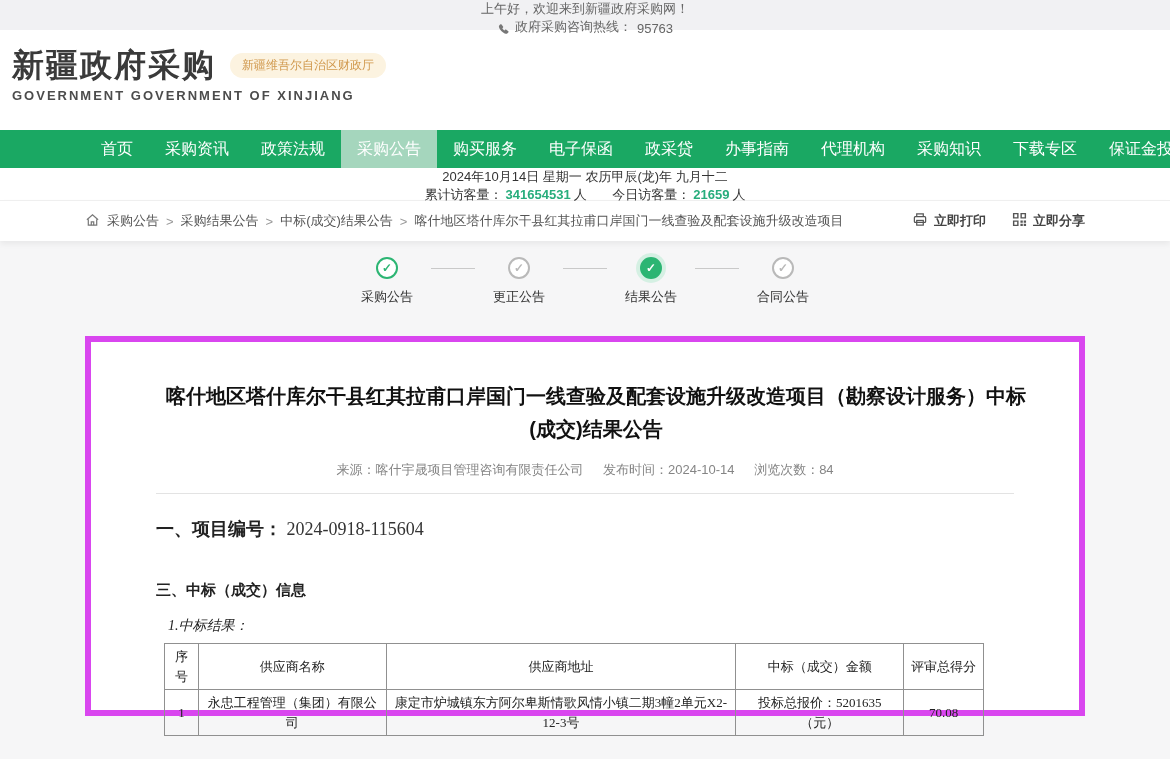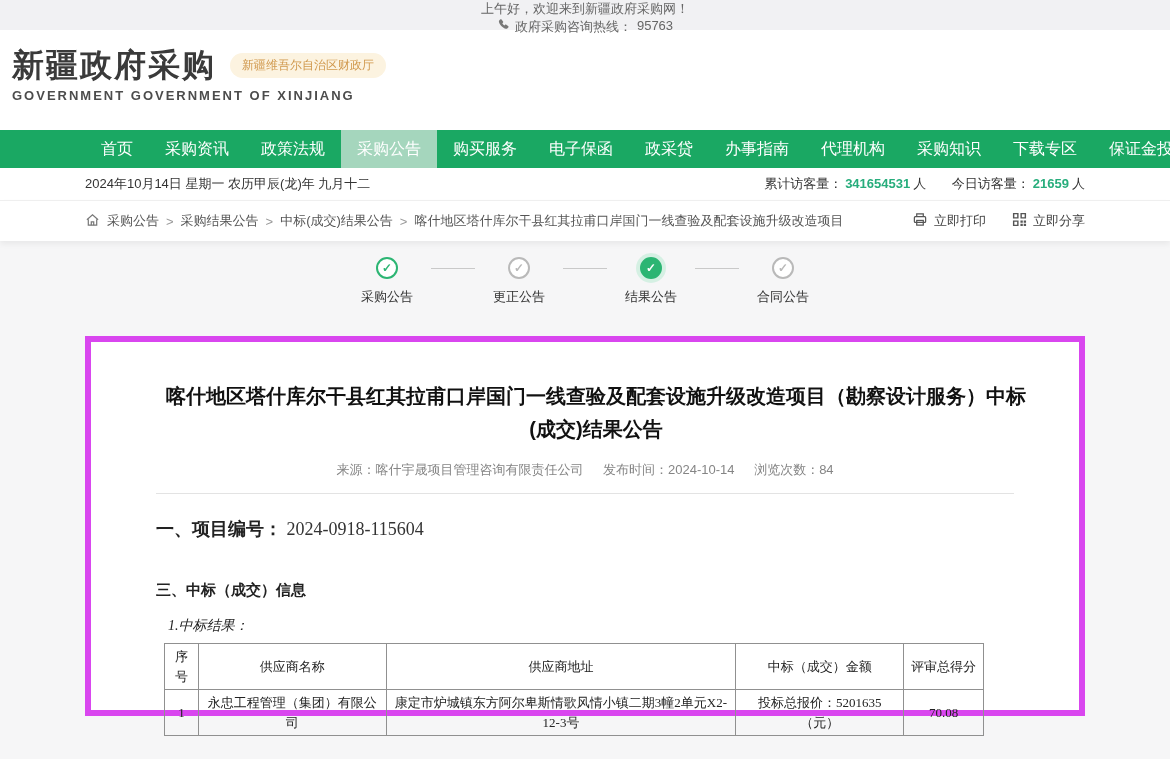--- a/index.html
+++ b/index.html
@@ -3,50 +3,50 @@
 <meta charset="utf-8">
 <style>
   * { box-sizing: border-box; margin: 0; padding: 0; }
   html,body { width:1170px; height:759px; overflow:hidden; }
   body { font-family:"Liberation Sans", sans-serif; background:#f6f6f7; color:#333; }
   .container { width:1000px; margin:0 auto; }
 
   
   .topbar { height:30px; background:#f1f1f3; }
   .topbar .container { display:flex; justify-content:space-between; align-items:center; height:30px; font-size:13px; color:#666;flex-direction:column; }
-  .hotline { display:flex; align-items:flex-start; gap:5px; }
+  .hotline { display:flex; align-items:flex-end; gap:5px; }
   .hotline svg { display:block; }
 
   
   .siteheader { background:#fff; height:100px; }
   .siteheader .container { padding-top:18px;margin-left:12px; }
   .logo-row { display:flex; align-items:center; gap:14px; }
   .site-title { font-size:32px; font-weight:bold; color:#3a3a3a; letter-spacing:2px; line-height:1.1; }
   .badge { background:#fcf3e0; color:#d0984c; font-size:12px; padding:4px 12px; border-radius:13px; white-space:nowrap; }
   .site-sub { margin-top:5px; font-size:13px; font-weight:bold; letter-spacing:2px; color:#4c4c4c; }
 
   
   .nav { background:#1aa863; height:38px; }
   .nav .container { display:flex; justify-content:space-between; align-items:stretch; }
   .nav-item { color:#fff; font-size:16px; line-height:38px; padding:0 16px; cursor:pointer; white-space:nowrap; }
   .nav-item.active { background:#a5d6bd; }
 
   
   .infobar { background:#fff; border-bottom:1px solid #f0f0f0; }
-  .infobar .container { display:flex; justify-content:space-between; align-items:center; height:32px; font-size:13px; color:#333; }
+  .infobar .container { display:flex; justify-content:space-between; align-items:center; height:32px; font-size:13px; color:#333;flex-direction:column; }
   .stats span.num { color:#27ad7c; font-weight:bold; margin:0 3px; }
   .stats .grp { margin-left:22px; }
 
   
   .crumbbar { background:#fff; box-shadow:0 3px 6px rgba(0,0,0,.06); position:relative; }
   .crumbbar .container { display:flex; justify-content:space-between; align-items:center; height:40px; font-size:13px; color:#555; }
   .crumbs { display:flex; align-items:center; gap:7px; max-width:760px; white-space:nowrap; overflow:hidden; }
   .crumbs .sep { color:#999; }
   .crumb-link { cursor:pointer; }
-  .crumb-actions { display:flex; align-items:center; gap:26px; color:#444; }
+  .crumb-actions { display:flex; align-items:center; gap:26px; color:#444;font-weight:bold; }
   .action { display:flex; align-items:center; gap:6px; cursor:pointer; }
 
   
   .steps-wrap { padding:16px 0 10px; }
   .steps { display:flex; justify-content:center; align-items:flex-start; }
   .step { display:flex; flex-direction:column; align-items:center; width:58px; cursor:pointer; }
   .circle { width:22px; height:22px; border-radius:50%; display:flex; align-items:center; justify-content:center;
             font-size:12px; font-weight:bold; background:#fff; }
   .step.done .circle { border:2px solid #2cb573; color:#2cb573; }
   .step.pending .circle { border:2px solid #b9b9b9; color:#b9b9b9; }

